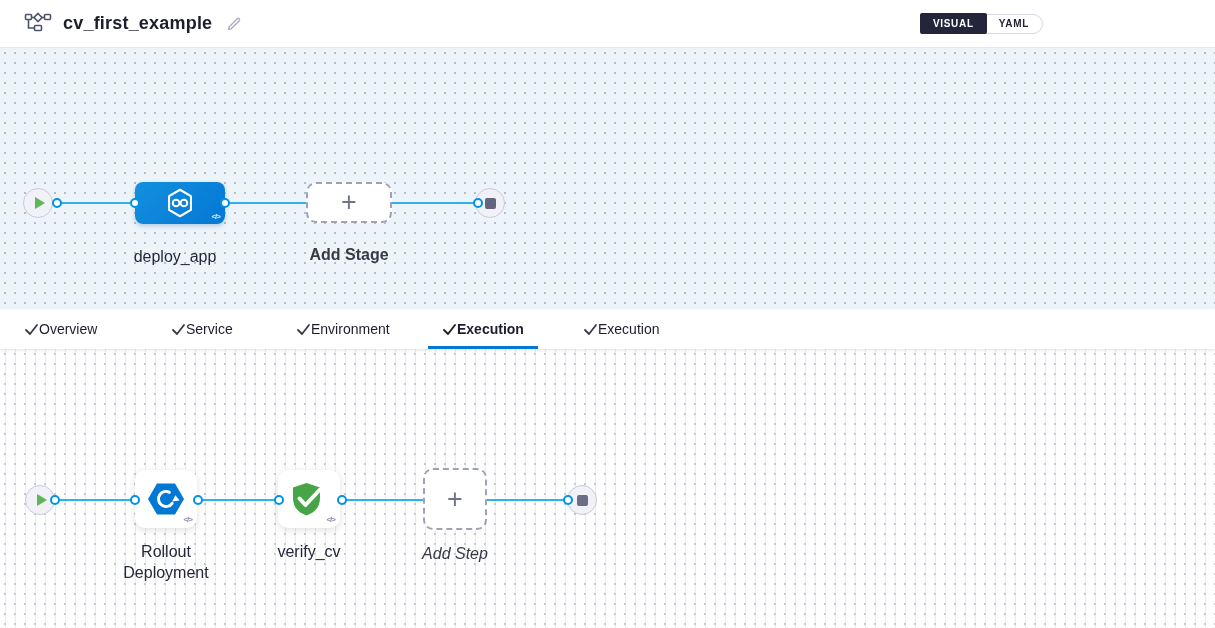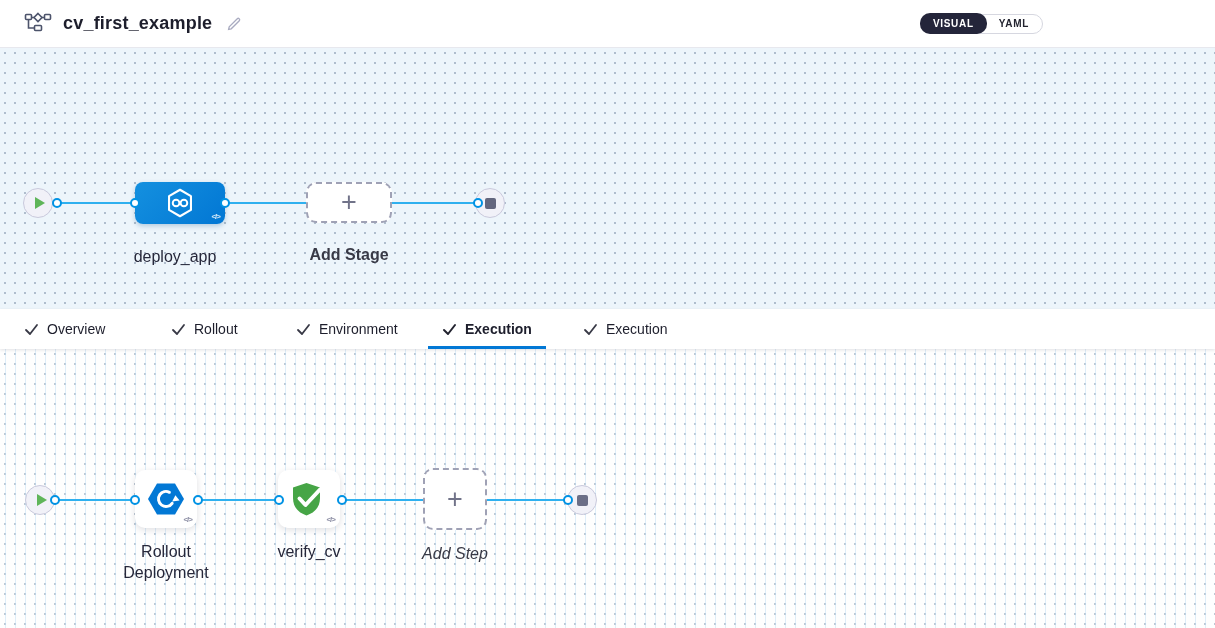--- a/index.html
+++ b/index.html
@@ -9,21 +9,21 @@
 
   
   .header { position:absolute; top:0; left:0; width:100%; height:48px; background:#fff;
             border-bottom:1px solid #e7e8ee; display:flex; align-items:center;
             padding:0 24px; z-index:6; }
   .title { font-size:18px; font-weight:700; color:#1d1e2c; margin-left:11px; letter-spacing:.2px; }
   .pencil-btn { margin-left:14px; display:flex; align-items:center; cursor:pointer; }
   .toggle { margin-left:auto; margin-right:148px; height:20px; display:flex; align-items:center;
             border:1px solid #d6d7e0; border-radius:11px; background:#fff; }
   .toggle-opt { font-size:10px; font-weight:700; letter-spacing:.7px; padding:0 13px;
-                height:20px; line-height:19px; color:#22232f; border-radius:10px; cursor:pointer;text-align:right; }
+                height:20px; line-height:19px; color:#22232f; border-radius:2px; cursor:pointer;text-align:right; }
   .toggle-opt.active { background:#24253a; color:#fff; margin:-1px; height:21px; line-height:21px; }
 
   
   .canvas-top { position:absolute; top:48px; left:0; width:1215px; height:261px;
       background-color:#edf5fb;
       background-image:radial-gradient(circle, rgba(125,145,168,.55) 1px, transparent 1.4px);
       background-size:10px 10px; }
   .canvas-bottom { position:absolute; top:349px; left:0; width:1215px; height:279px;
       background-color:#fefefe;
       background-image:linear-gradient(90deg, rgba(190,221,244,.5) 1px, transparent 1px),
@@ -53,21 +53,21 @@
   .plus { font-size:27px; font-weight:300; color:#717389; line-height:1; }
   .code-badge { position:absolute; right:5px; bottom:3px; font-size:8px; font-weight:700;
                 letter-spacing:-1px; color:rgba(255,255,255,.8); }
   .code-badge.gray { color:#8e90a6; bottom:4px; }
   .node-label { position:absolute; text-align:center; font-size:16px; color:#26273a;
                 line-height:21px; z-index:2; }
 
   
   .tabbar { position:absolute; top:309px; left:0; width:100%; height:40px; background:#fff;
             box-shadow:0 1px 3px rgba(40,41,61,.14); z-index:5; }
-  .tab { position:absolute; top:0; height:40px; display:flex; align-items:center; gap:8px;
+  .tab { position:absolute; top:0; height:40px; display:flex; align-items:center; 
          padding:0 14px; font-size:14px; color:#1d1e2c; cursor:pointer; }
   .tab.active { font-weight:700;align-items:center; }
   .tab.active::after { content:""; position:absolute; left:0; right:0; bottom:0; height:3px;
                        background:#0278d5; }
 </style>
 </head>
 <body>
 
 <div class="page">
 
@@ -129,21 +129,21 @@
     <div class="tab" style="left:10px;">
       <svg width="15" height="14" viewBox="0 0 15 14" fill="none" stroke="#383946" stroke-width="1.8" stroke-linecap="round" stroke-linejoin="round">
           <polyline points="2,8 6,12 13,3"></polyline>
         </svg>
       <span>Overview</span>
     </div>
     <div class="tab" style="left:157px;">
       <svg width="15" height="14" viewBox="0 0 15 14" fill="none" stroke="#383946" stroke-width="1.8" stroke-linecap="round" stroke-linejoin="round">
           <polyline points="2,8 6,12 13,3"></polyline>
         </svg>
-      <span>Rollout</span>
+      <span>Service</span>
     </div>
     <div class="tab" style="left:282px;">
       <svg width="15" height="14" viewBox="0 0 15 14" fill="none" stroke="#383946" stroke-width="1.8" stroke-linecap="round" stroke-linejoin="round">
           <polyline points="2,8 6,12 13,3"></polyline>
         </svg>
       <span>Environment</span>
     </div>
     <div class="tab active" style="left:428px;">
       <svg width="15" height="14" viewBox="0 0 15 14" fill="none" stroke="#22232f" stroke-width="2" stroke-linecap="round" stroke-linejoin="round">
           <polyline points="2,8 6,12 13,3"></polyline>

